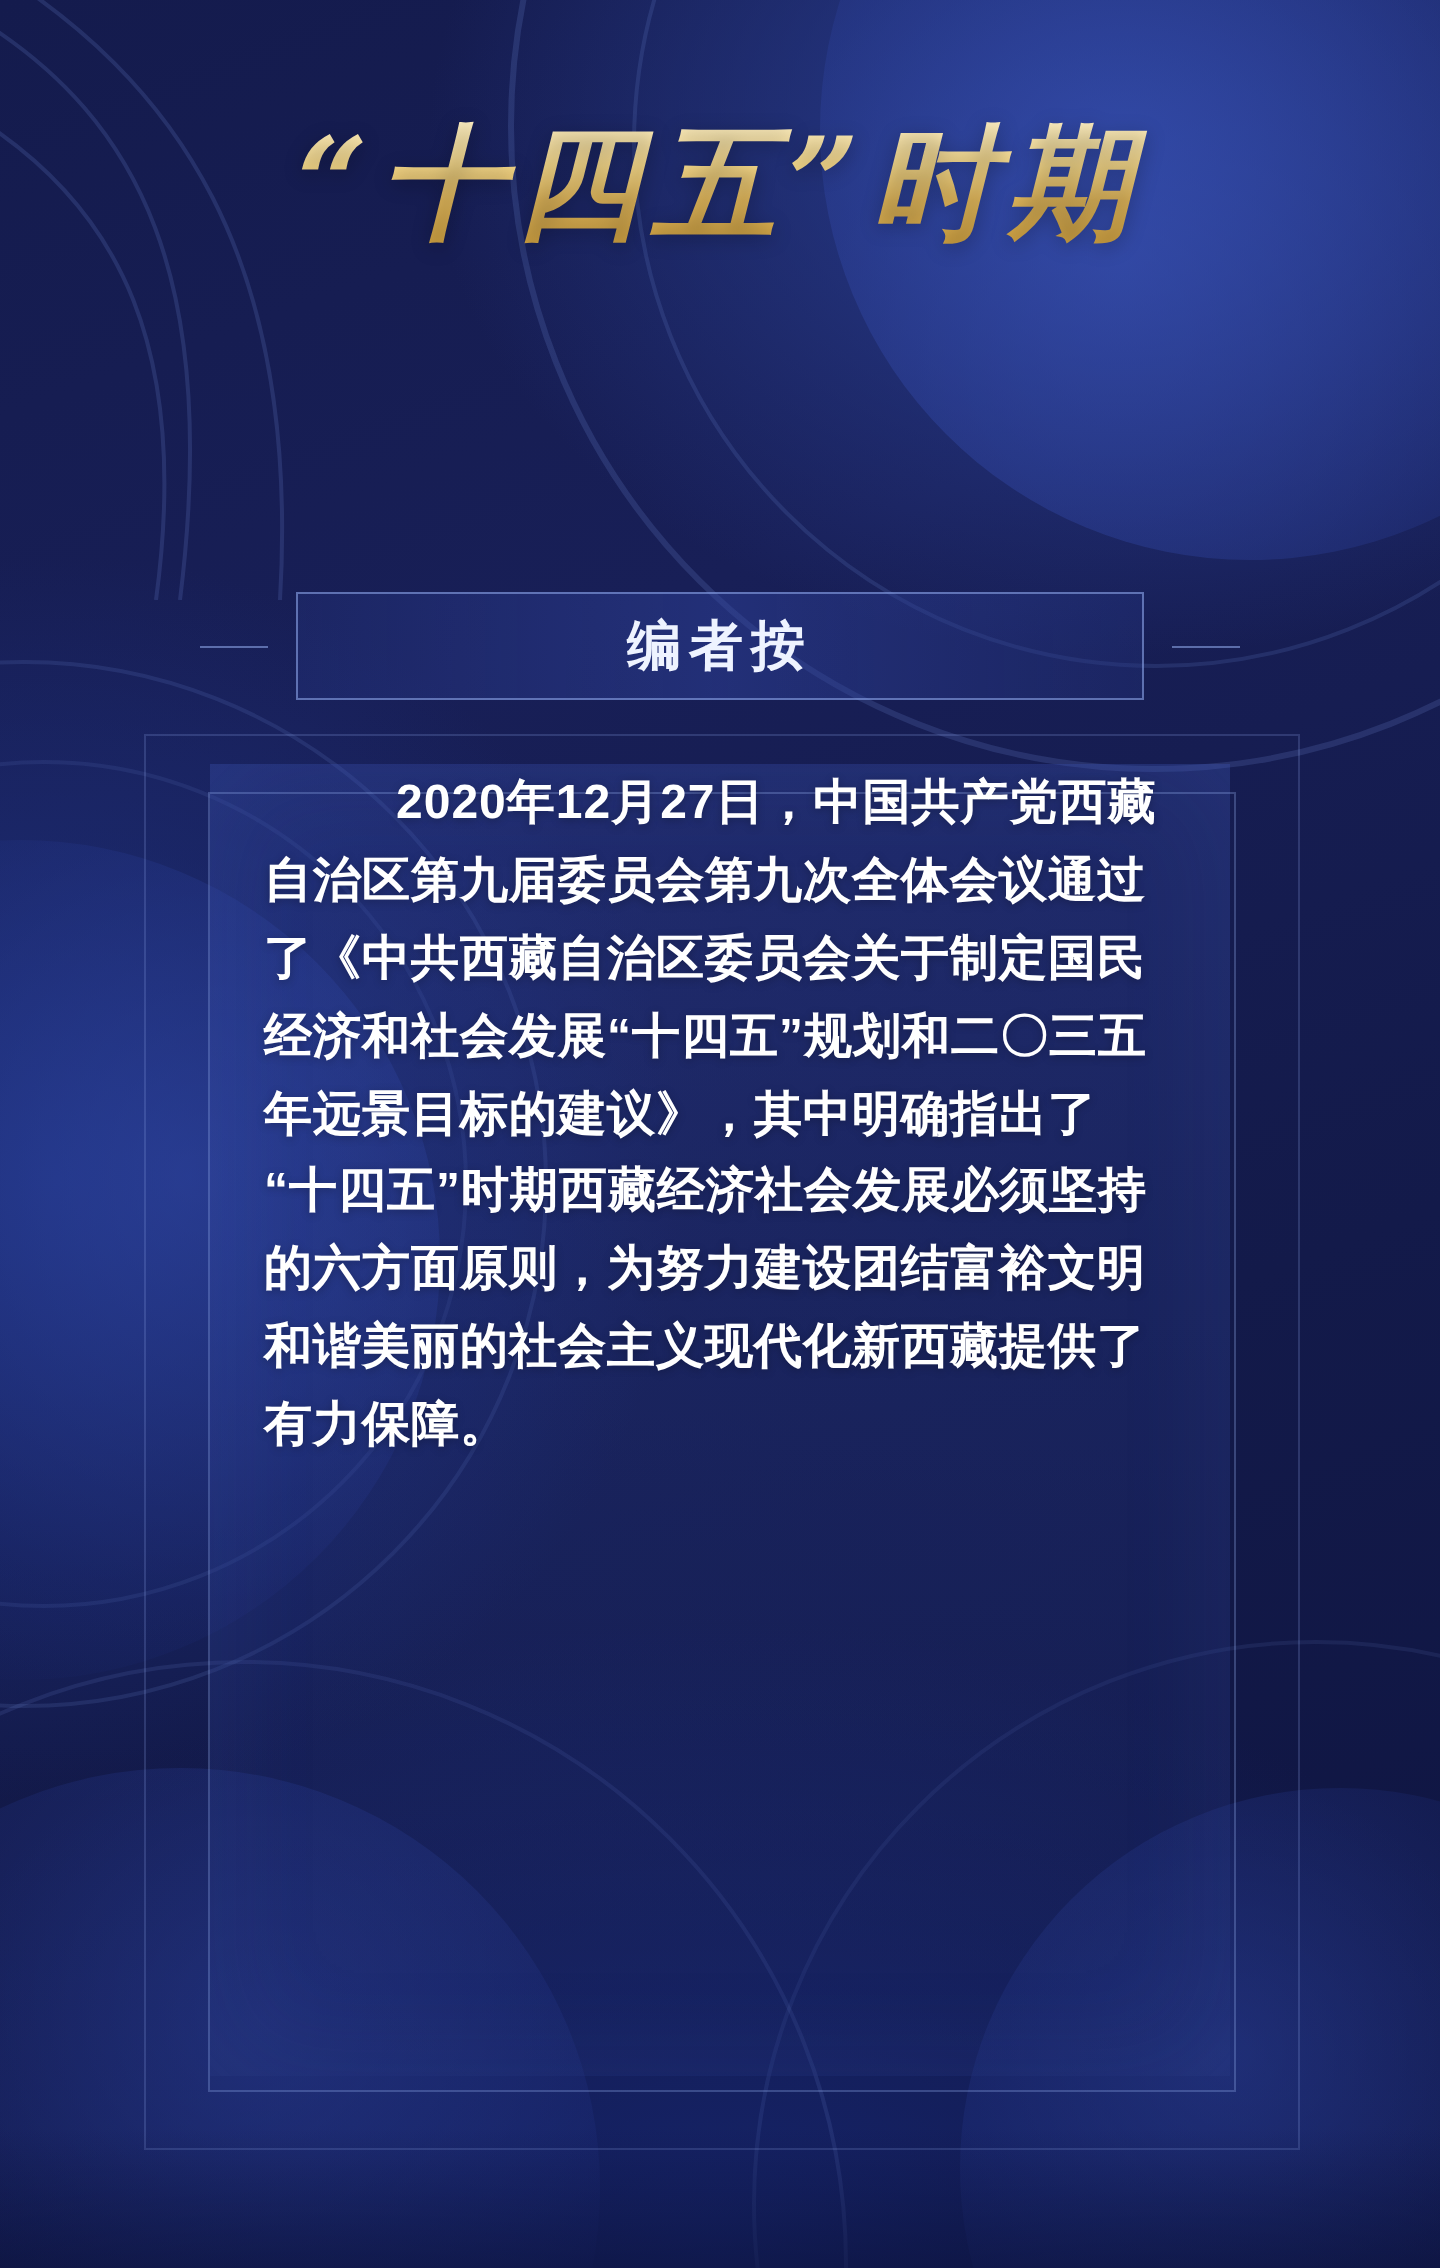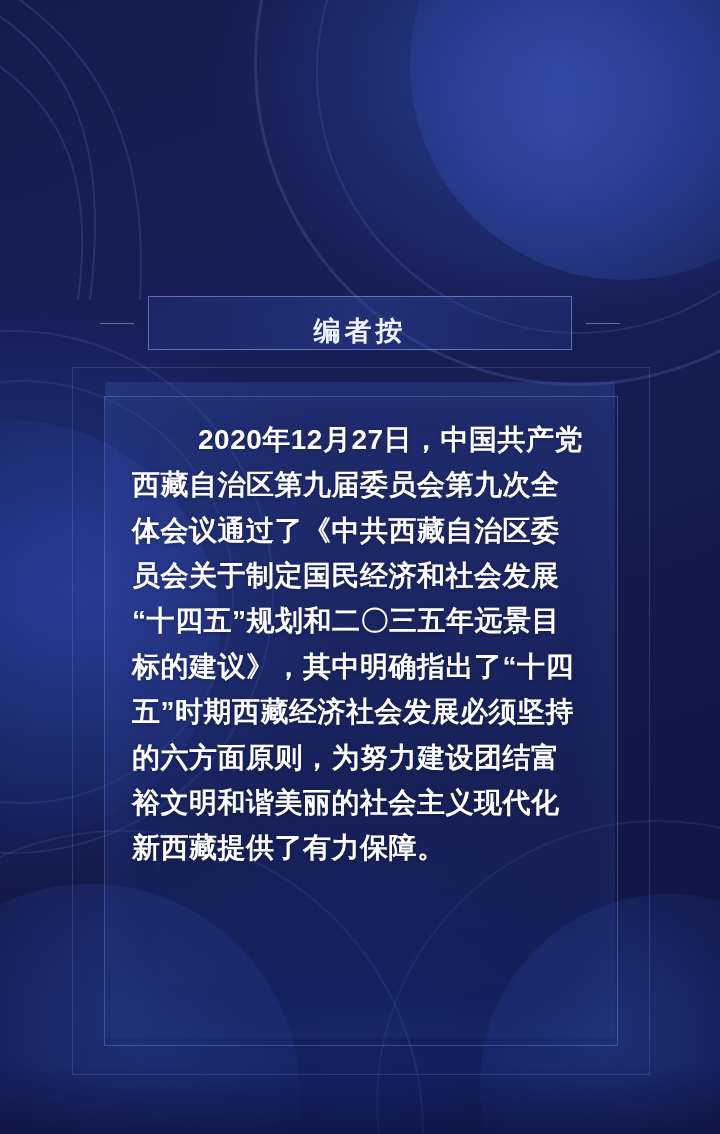--- a/index.html
+++ b/index.html
@@ -137,21 +137,21 @@
     left: 148px;
     width: 424px;
     height: 54px;
   }
   .label-box {
     position: absolute;
     inset: 0;
     border: 1px solid rgba(150,175,240,0.55);
     background: linear-gradient(90deg, rgba(36,52,128,0.35), rgba(48,68,160,0.45), rgba(36,52,128,0.35));
     display: flex;
-    align-items: flex-end;
+    align-items: center;
     justify-content: center;
   }
   .label-text {
     font-size: 27px;
     font-weight: bold;
     color: #eef3ff;
     letter-spacing: 4px;
   }
   .label-tick {
     position: absolute;
@@ -184,24 +184,24 @@
     position: absolute;
     top: 382px;
     left: 105px;
     width: 510px;
     height: 656px;
     background: linear-gradient(180deg, rgba(54,76,170,0.30) 0%, rgba(40,58,140,0.26) 55%, rgba(30,44,112,0.22) 100%);
     box-shadow: inset 0 0 60px rgba(90,120,210,0.10);
   }
   .card-text {
     position: absolute;
-    top: 417px;
+    top: 383px;
     left: 132px;
     width: 452px;
-    font-size: 28px;
+    font-size: 24px;
     font-weight: bold;
     line-height: 1.62;
     color: #ffffff;
     text-indent: 66px;
     letter-spacing: 0.5px;
     text-shadow: 0 1px 4px rgba(0,0,0,0.25);
   }
 
   .bottom-fade {
     position: absolute;
@@ -229,20 +229,21 @@
   <div class="arc arc-5"></div>
   <div class="arc arc-6"></div>
 
   <svg class="corner-lines" viewBox="0 0 260 300">
     <path d="M-10 10 C 70 60, 110 140, 90 300"></path>
     <path d="M-10 60 C 60 105, 95 175, 78 300"></path>
     <path d="M-10 -20 C 90 40, 150 130, 140 300"></path>
   </svg>
 
   <div class="headline">
+    <div class="title-main">“十四五”时期</div>
   </div>
 
   <div class="label-wrap">
     <div class="label-tick left"></div>
     <div class="label-box">
       <span class="label-text">编者按</span>
     </div>
     <div class="label-tick right"></div>
   </div>
 

